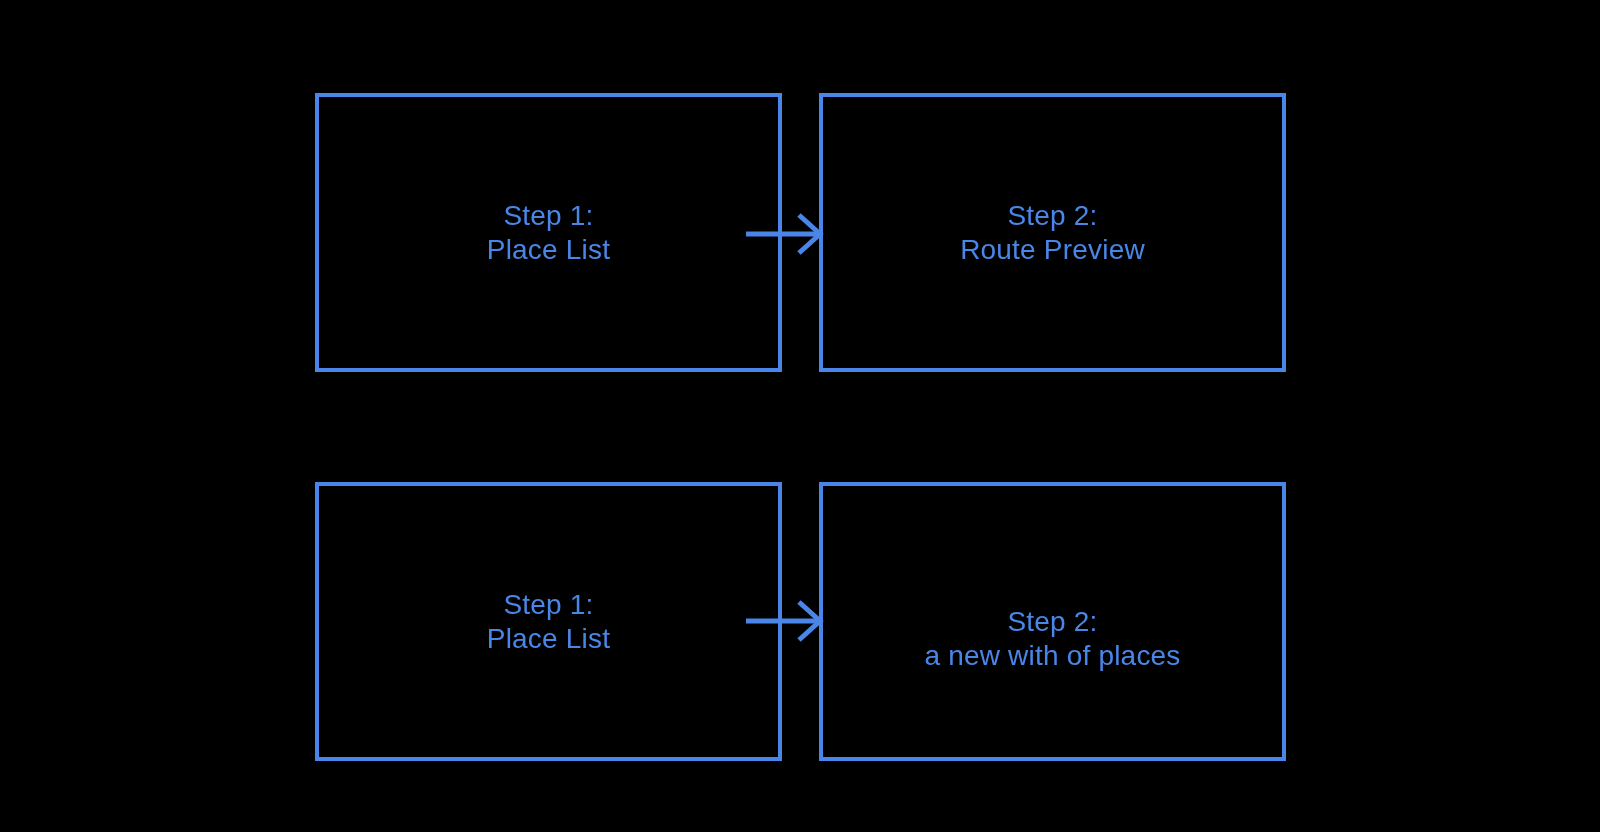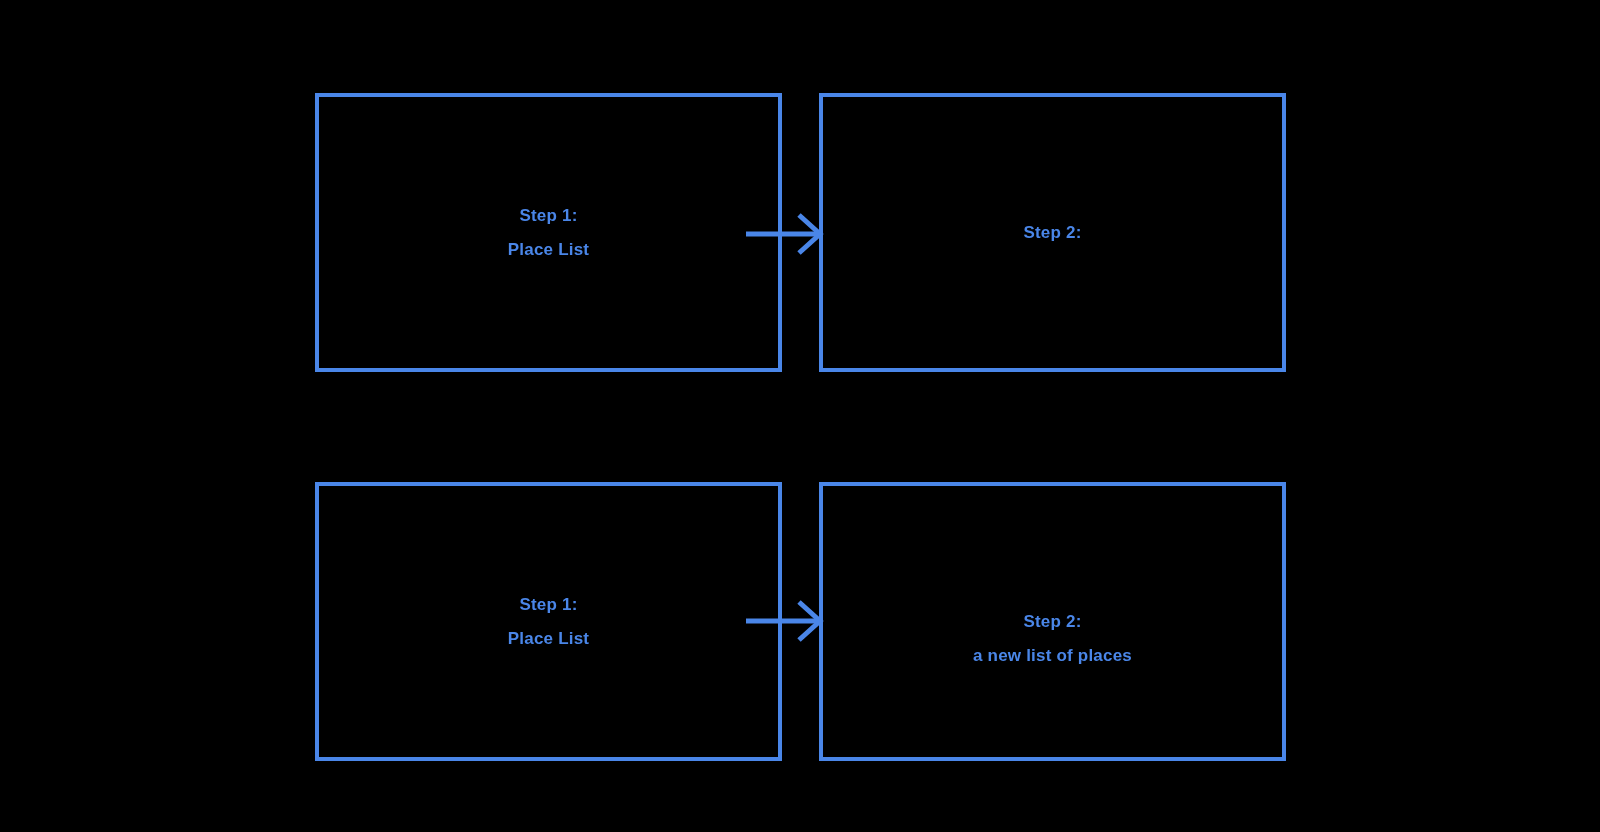--- a/index.html
+++ b/index.html
@@ -25,23 +25,23 @@
     height: 279px;
     box-sizing: border-box;
     border: 4px solid var(--accent, #4a86e8);
     background: transparent;
     display: flex;
     align-items: center;
     justify-content: center;
   }
   .box .label {
     color: var(--accent, #4a86e8);
-    font-size: 17px;
+    font-size: 28px;
     line-height: 34px;
-    font-weight: 700;
+    font-weight: 400;
     text-align: center;
     letter-spacing: 0.2px;
   }
   #box-1 { left: 315px; top: 93px; }
   #box-2 { left: 819px; top: 93px; }
   #box-3 { left: 315px; top: 482px; }
   #box-4 { left: 819px; top: 482px; }
   
   #box-4 .label { transform: translateY(17px); }
   .arrow {
@@ -65,35 +65,36 @@
   </div>
 
   <svg class="arrow" id="arrow-1" width="84" height="48" viewBox="0 0 84 48" aria-hidden="true">
     <line x1="6" y1="24" x2="79" y2="24" stroke="currentColor" stroke-width="5"></line>
     <polyline points="59,5 80,24 59,43" fill="none" stroke="currentColor" stroke-width="5"></polyline>
   </svg>
 
   <div class="box" id="box-2">
     <div class="label">
       <div>Step 2:</div>
+      <div>Route Preview</div>
     </div>
   </div>
 
   <div class="box" id="box-3">
     <div class="label">
       <div>Step 1:</div>
       <div>Place List</div>
     </div>
   </div>
 
   <svg class="arrow" id="arrow-2" width="84" height="48" viewBox="0 0 84 48" aria-hidden="true">
     <line x1="6" y1="24" x2="79" y2="24" stroke="currentColor" stroke-width="5"></line>
     <polyline points="59,5 80,24 59,43" fill="none" stroke="currentColor" stroke-width="5"></polyline>
   </svg>
 
   <div class="box" id="box-4">
     <div class="label">
       <div>Step 2:</div>
-      <div>a new list of places</div>
+      <div>a new with of places</div>
     </div>
   </div>
 
 </div>
 
 </body></html>

